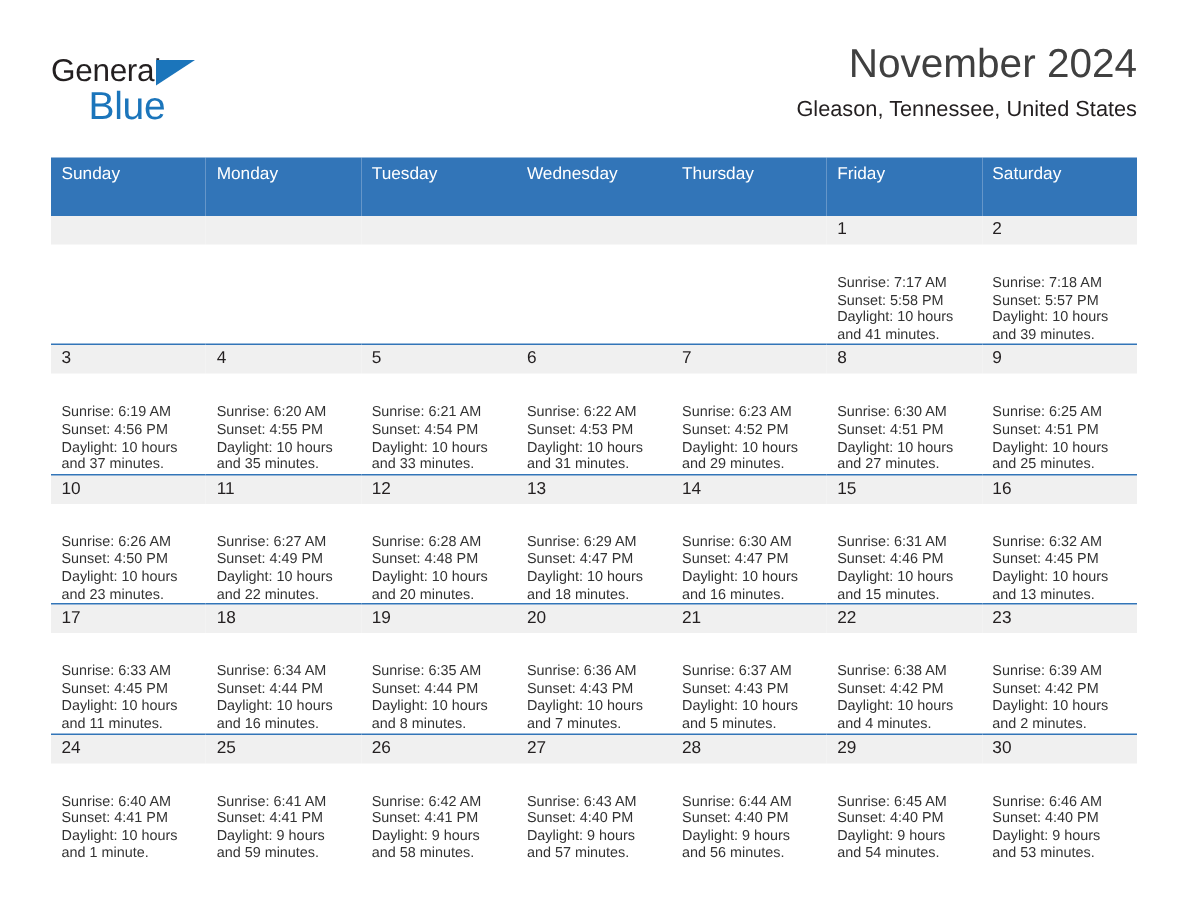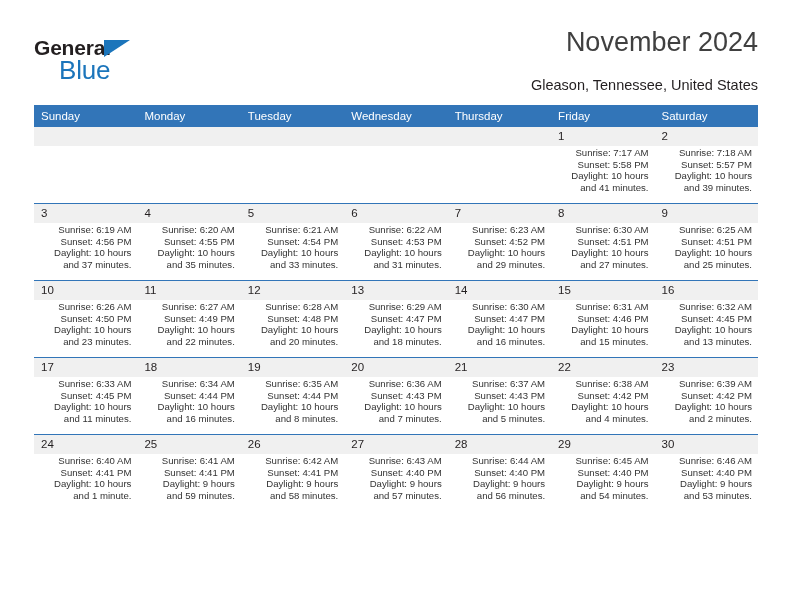--- a/index.html
+++ b/index.html
@@ -37,21 +37,20 @@
     height: 52px;
   }
   .logo-general {
     position: absolute;
     left: 0;
     top: 0;
     font-size: 21px;
     letter-spacing: -0.2px;
     color: #231f20;
     font-family: "Liberation Sans", sans-serif;
-    font-weight: bold;
   }
   .logo-tri {
     position: absolute;
     left: 70px;
     top: 4px;
     width: 0;
     height: 0;
     border-left: 26px solid #1b75bb;
     border-bottom: 17px solid transparent;
   }
@@ -76,21 +75,21 @@
     line-height: 33px;
     white-space: nowrap;
     font-weight: normal;
     margin: 0;
   }
   .cal-subtitle {
     font-size: 14.5px;
     color: #231f20;
     line-height: 20px;
     white-space: nowrap;
-    margin: 16px 0 0 0;
+    margin: 4px 0 0 0;
   }
 
   
   .calendar {
     position: absolute;
     left: 34px;
     top: 105px;
     width: 724px;
   }
   table.cal {
@@ -99,21 +98,21 @@
     width: 724px;
   }
   table.cal col { width: 103.43px; }
 
   thead th {
     background: #3275b8;
     color: #ffffff;
     font-size: 11.5px;
     font-weight: normal;
     text-align: left;
-    padding: 5px 0 5px 7px;
+    padding: 5px 0 22px 7px;
     height: 11px;
     vertical-align: middle;
     border: none;
   }
 
   tbody tr.week > td {
     vertical-align: top;
     padding: 0;
     border-top: 1.3px solid #3275b8;
     height: 76px;
@@ -127,25 +126,24 @@
     font-size: 11.5px;
     color: #231f20;
     padding: 3px 0 3px 7px;
     line-height: 13px;
     height: 13px;
   }
   .daynum.empty {
     color: transparent;
   }
   .cellbody {
-    padding: 1px 6px 0 7px;
+    padding: 20px 6px 0 7px;
     font-size: 9.6px;
     line-height: 11.6px;
     color: #333333;
-    text-align: right;
   }
   .cellbody div {
     white-space: nowrap;
   }
 </style>
 </head>
 <body>
 
 <div class="page">
 

